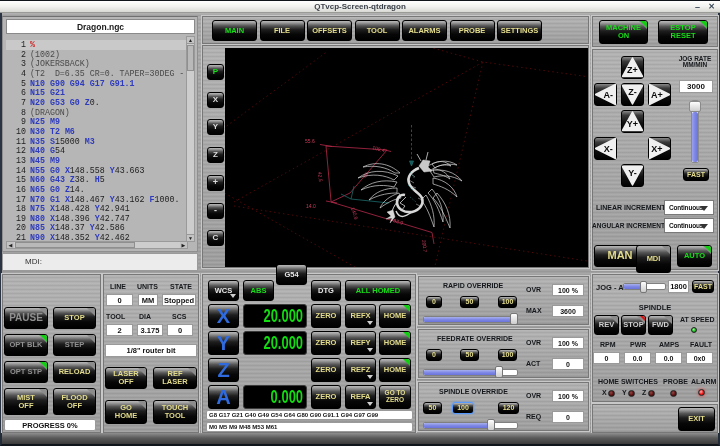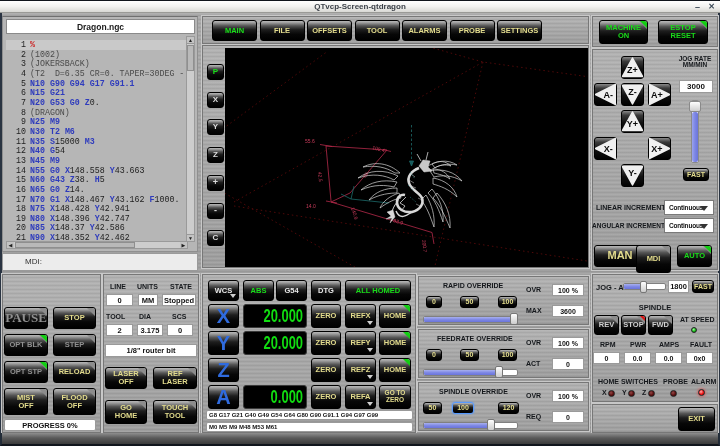--- a/index.html
+++ b/index.html
@@ -229,21 +229,21 @@
  <div class="abs btn" style="left:683px;top:168px;width:26px;height:13px;font-size:7px;">FAST</div>
  <div class="abs lbl" style="left:596px;top:204px;font-size:7px;">LINEAR INCREMENT</div>
  <div class="abs combo" style="left:664px;top:200px;width:50px;height:15px;font-size:6.5px;padding-left:4px;">Continuous</div>
  <div class="abs lbl" style="left:592px;top:222px;font-size:6.5px;">ANGULAR INCREMENT</div>
  <div class="abs combo" style="left:664px;top:218px;width:50px;height:15px;font-size:6.5px;padding-left:4px;">Continuous</div>
  <div class="abs btn fold" style="left:594px;top:245px;width:52px;height:22px;font-size:11px;">MAN</div>
  <div class="abs btn fold" style="left:636px;top:245px;width:35px;height:28px;font-size:7.5px;">MDI</div>
  <div class="abs btn fold gc" style="left:677px;top:245px;width:35px;height:22px;font-size:7.5px;color:#19dc19;">AUTO</div>
 
  <div class="abs panel" style="left:2px;top:274px;width:99px;height:159px;"></div>
- <div class="abs btn fold dis" style="left:4px;top:307px;width:44px;height:22px;font-size:13px;font-family:Liberation Serif, serif;">PAUSE</div>
+ <div class="abs btn fold dis" style="left:4px;top:307px;width:44px;height:22px;font-size:10px;">PAUSE</div>
  <div class="abs btn fold" style="left:53px;top:307px;width:43px;height:22px;font-size:7.5px;">STOP</div>
  <div class="abs btn fold gc dis" style="left:4px;top:334px;width:44px;height:22px;font-size:7.5px;">OPT BLK</div>
  <div class="abs btn fold dis" style="left:53px;top:334px;width:43px;height:22px;font-size:7.5px;">STEP</div>
  <div class="abs btn fold gc dis" style="left:4px;top:361px;width:44px;height:22px;font-size:7.5px;">OPT STP</div>
  <div class="abs btn fold" style="left:53px;top:361px;width:43px;height:22px;font-size:7.5px;">RELOAD</div>
  <div class="abs btn fold" style="left:4px;top:388px;width:44px;height:27px;font-size:7.5px;">MIST<br>OFF</div>
  <div class="abs btn fold" style="left:53px;top:388px;width:43px;height:27px;font-size:7.5px;">FLOOD<br>OFF</div>
  <div class="abs white-box" style="left:4px;top:419px;width:92px;height:12px;font-size:7.5px;border-radius:2px;">PROGRESS 0%</div>
 
  <div class="abs panel" style="left:103px;top:274px;width:96px;height:159px;"></div>
@@ -261,21 +261,21 @@
  <div class="abs white-box" style="left:167px;top:324px;width:26px;height:12px;font-size:7.5px;">0</div>
  <div class="abs white-box" style="left:105px;top:344px;width:92px;height:13px;font-size:7.5px;">1/8" router bit</div>
  <div class="abs btn fold" style="left:105px;top:367px;width:42px;height:22px;font-size:7.5px;">LASER<br>OFF</div>
  <div class="abs btn fold" style="left:153px;top:367px;width:44px;height:22px;font-size:7.5px;">REF<br>LASER</div>
  <div class="abs btn fold" style="left:105px;top:400px;width:42px;height:24px;font-size:7.5px;">GO<br>HOME</div>
  <div class="abs btn fold" style="left:153px;top:400px;width:44px;height:24px;font-size:7.5px;">TOUCH<br>TOOL</div>
 
  <div class="abs panel" style="left:202px;top:274px;width:214px;height:159px;"></div>
  <div class="abs btn" style="left:208px;top:280px;width:31px;height:21px;font-size:7.5px;color:#e8e8e8;">WCS<span class="dd"></span></div>
  <div class="abs btn" style="left:243px;top:280px;width:31px;height:21px;font-size:7.5px;color:#19dc19;">ABS</div>
- <div class="abs btn" style="left:276px;top:280px;width:31px;height:21px;font-size:7.5px;color:#e8e8e8;">G54</div>
+ <div class="abs btn" style="left:276px;top:264px;width:31px;height:21px;font-size:7.5px;color:#e8e8e8;">G54</div>
  <div class="abs btn" style="left:311px;top:280px;width:30px;height:21px;font-size:7.5px;color:#e8e8e8;">DTG</div>
  <div class="abs btn" style="left:345px;top:280px;width:66px;height:21px;font-size:7.5px;color:#19dc19;">ALL HOMED</div>
 
  <div class="abs btn axis" style="top:304px;">X</div>
  <div class="abs dro" style="top:304px;"><span>20.000</span></div>
  <div class="abs btn zero" style="top:304px;">ZERO</div>
  <div class="abs btn refb" style="top:304px;">REFX<span class="dd"></span></div>
  <div class="abs btn home gc" style="top:304px;">HOME</div>
 
  <div class="abs btn axis" style="top:331px;">Y</div>

